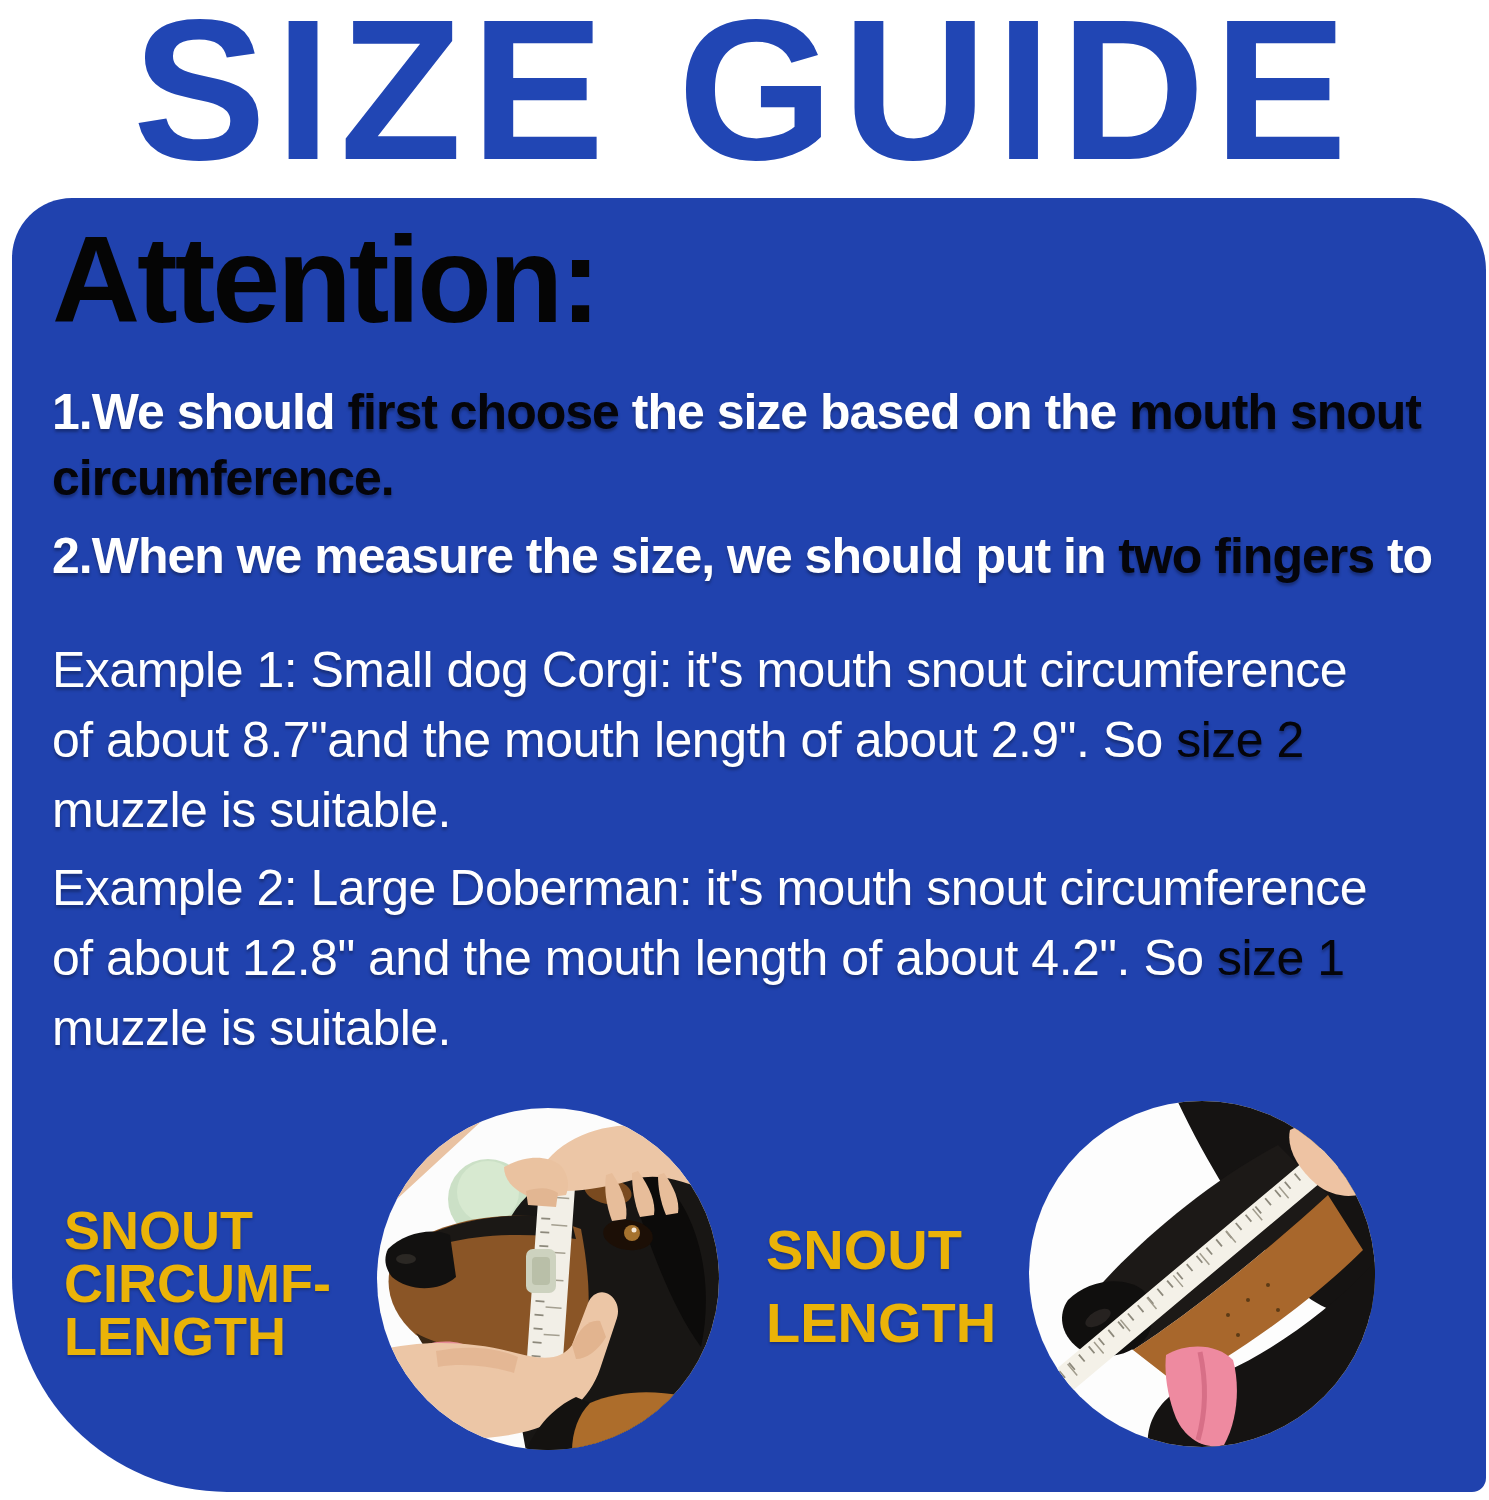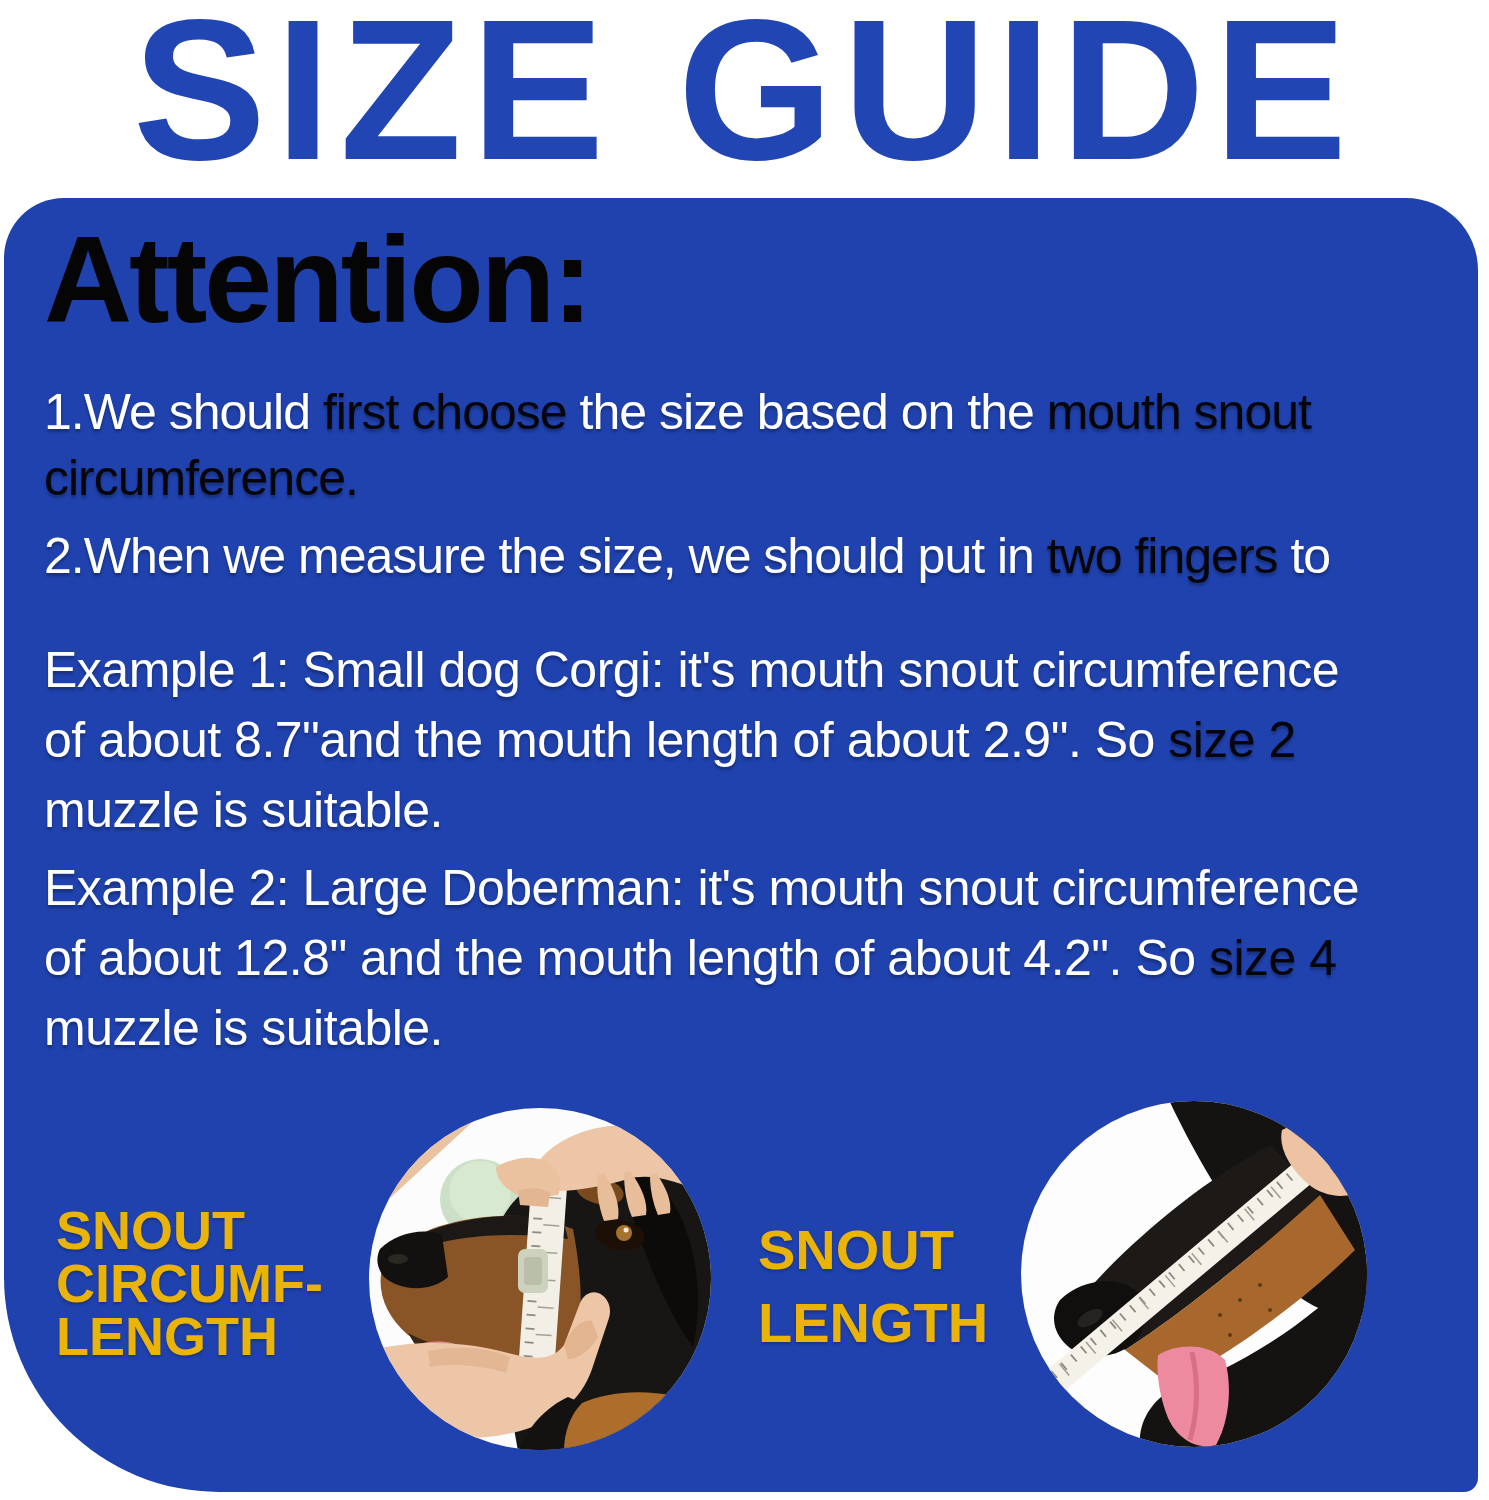--- a/index.html
+++ b/index.html
@@ -12,33 +12,33 @@
   }
   .title-band{
     position:absolute;top:0;left:0;width:1489px;height:202px;
     display:flex;align-items:flex-start;justify-content:center;
   }
   .title{
     font-size:200px;font-weight:bold;line-height:1;
     letter-spacing:9px;color:#2146b4;margin-top:-10px;white-space:nowrap;
   }
   .panel{
-    position:absolute;top:198px;left:4px;width:1474px;height:1294px;
+    position:absolute;top:198px;left:12px;width:1474px;height:1294px;
     background:#2042ae;
     border-radius:60px 72px 14px 215px;
     padding:14px 3px 0 40px;
     box-sizing:border-box;
   }
   .attention-heading{
     font-size:122px;font-weight:bold;color:#050505;
     letter-spacing:-3px;line-height:1.12;
   }
   .rich{
     margin-top:30px;
-    font-size:50px;font-weight:normal;line-height:66px;letter-spacing:-1px;
+    font-size:50px;font-weight:bold;line-height:66px;letter-spacing:-1px;
     color:#ffffff;white-space:nowrap;
     text-shadow:0 3px 3px rgba(0,0,0,0.30);
   }
   .rich.examples{
     margin-top:46px;
     font-weight:normal;line-height:70px;letter-spacing:-0.5px;
   }
   .rt-line{white-space:nowrap;}
   .seg-w{color:#ffffff;}
   .seg-b{color:#05050a;}
@@ -72,21 +72,21 @@
       <div class="rt-line"><span class="seg-w">2.When we measure the size, we should put in </span><span class="seg-b">two fingers</span><span class="seg-w"> to</span></div>
     </div>
 
   <div class="rich examples">
       <div class="rt-line"><span class="seg-w">Example 1: Small dog Corgi: it's mouth snout circumference</span></div>
       <div class="rt-line"><span class="seg-w">of about 8.7"and the mouth length of about 2.9". So </span><span class="seg-b">size 2</span></div>
       <div class="rt-line"><span class="seg-w">muzzle is suitable.</span></div>
     </div>
   <div class="rich examples" style="margin-top:8px;">
       <div class="rt-line"><span class="seg-w">Example 2: Large Doberman: it's mouth snout circumference</span></div>
-      <div class="rt-line"><span class="seg-w">of about 12.8" and the mouth length of about 4.2".  So </span><span class="seg-b">size 4</span></div>
+      <div class="rt-line"><span class="seg-w">of about 12.8" and the mouth length of about 4.2".  So </span><span class="seg-b">size 1</span></div>
       <div class="rt-line"><span class="seg-w">muzzle is suitable.</span></div>
     </div>
 
   <div class="fig-label" id="label-left">
     <div>SNOUT</div>
     <div>CIRCUMF-</div>
     <div>LENGTH</div>
   </div>
 
   <div class="fig-label" id="label-right">

